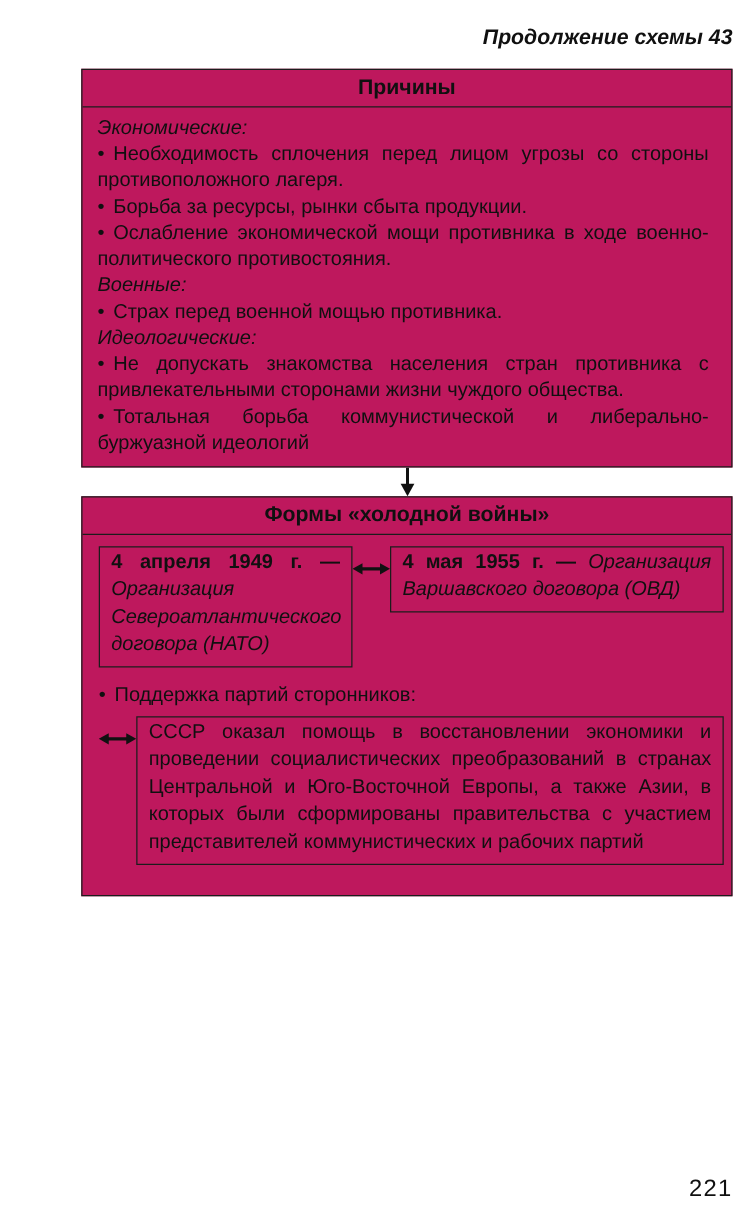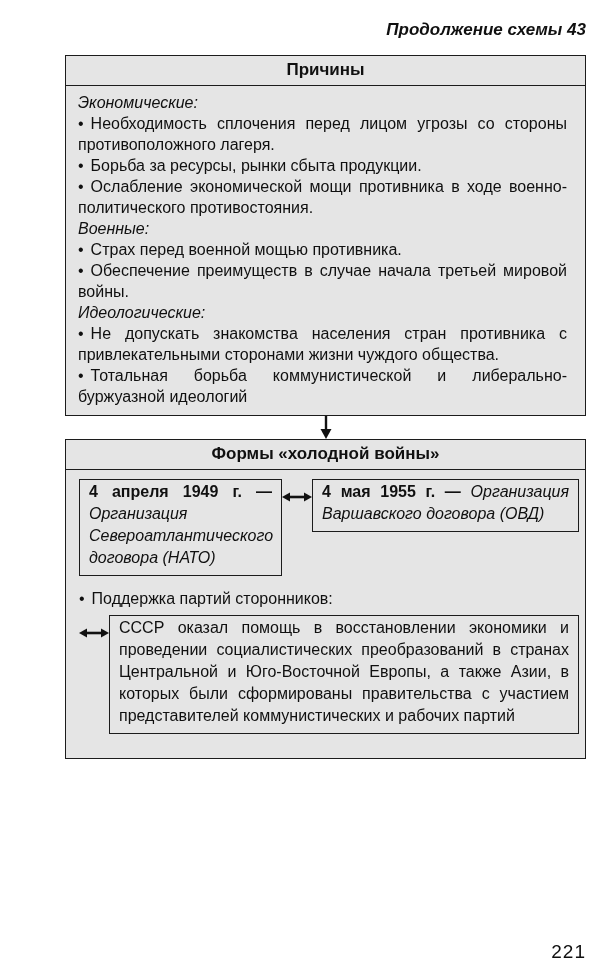--- a/index.html
+++ b/index.html
@@ -22,21 +22,21 @@
     font-weight: bold;
   }
   .content {
     position: absolute;
     top: 55px;
     left: 41px;
     width: 521px;
   }
   .box {
     border: 1.5px solid #1c1c1c;
-    background: #e5e5e5;
+    background: #be185d;
   }
   .box-title {
     text-align: center;
     font-weight: bold;
     font-size: 17px;
     padding: 4px 0 5px;
     border-bottom: 1.5px solid #1c1c1c;
   }
   .box-body {
     padding: 6px 18px 8px 12px;
@@ -101,21 +101,20 @@
 
     <div class="box">
       <div class="box-title">Причины</div>
       <div class="box-body">
         <div class="cause-item label-item">Экономические:</div>
         <div class="cause-item"><span class="blt">•</span><span>Необходимость сплочения перед лицом угрозы со стороны противоположного лагеря.</span></div>
         <div class="cause-item"><span class="blt">•</span><span>Борьба за ресурсы, рынки сбыта продукции.</span></div>
         <div class="cause-item"><span class="blt">•</span><span>Ослабление экономической мощи противника в ходе военно-политического противостояния.</span></div>
         <div class="cause-item label-item">Военные:</div>
         <div class="cause-item"><span class="blt">•</span><span>Страх перед военной мощью противника.</span></div>
-        <div class="cause-item"><span class="blt">•</span><span>Обеспечение преимуществ в случае начала третьей мировой войны.</span></div>
         <div class="cause-item label-item">Идеологические:</div>
         <div class="cause-item"><span class="blt">•</span><span>Не допускать знакомства населения стран противника с привлекательными сторонами жизни чуждого общества.</span></div>
         <div class="cause-item"><span class="blt">•</span><span>Тотальная борьба коммунистической и либерально-буржуазной идеологий</span></div>
       </div>
     </div>
 
     <div class="arrow-gap">
       <svg width="14" height="23" viewBox="0 0 14 23">
         <line x1="7" y1="0" x2="7" y2="15" stroke="#111" stroke-width="2.4"></line>
         <polygon points="7,23 1.5,13 12.5,13" fill="#111"></polygon>

